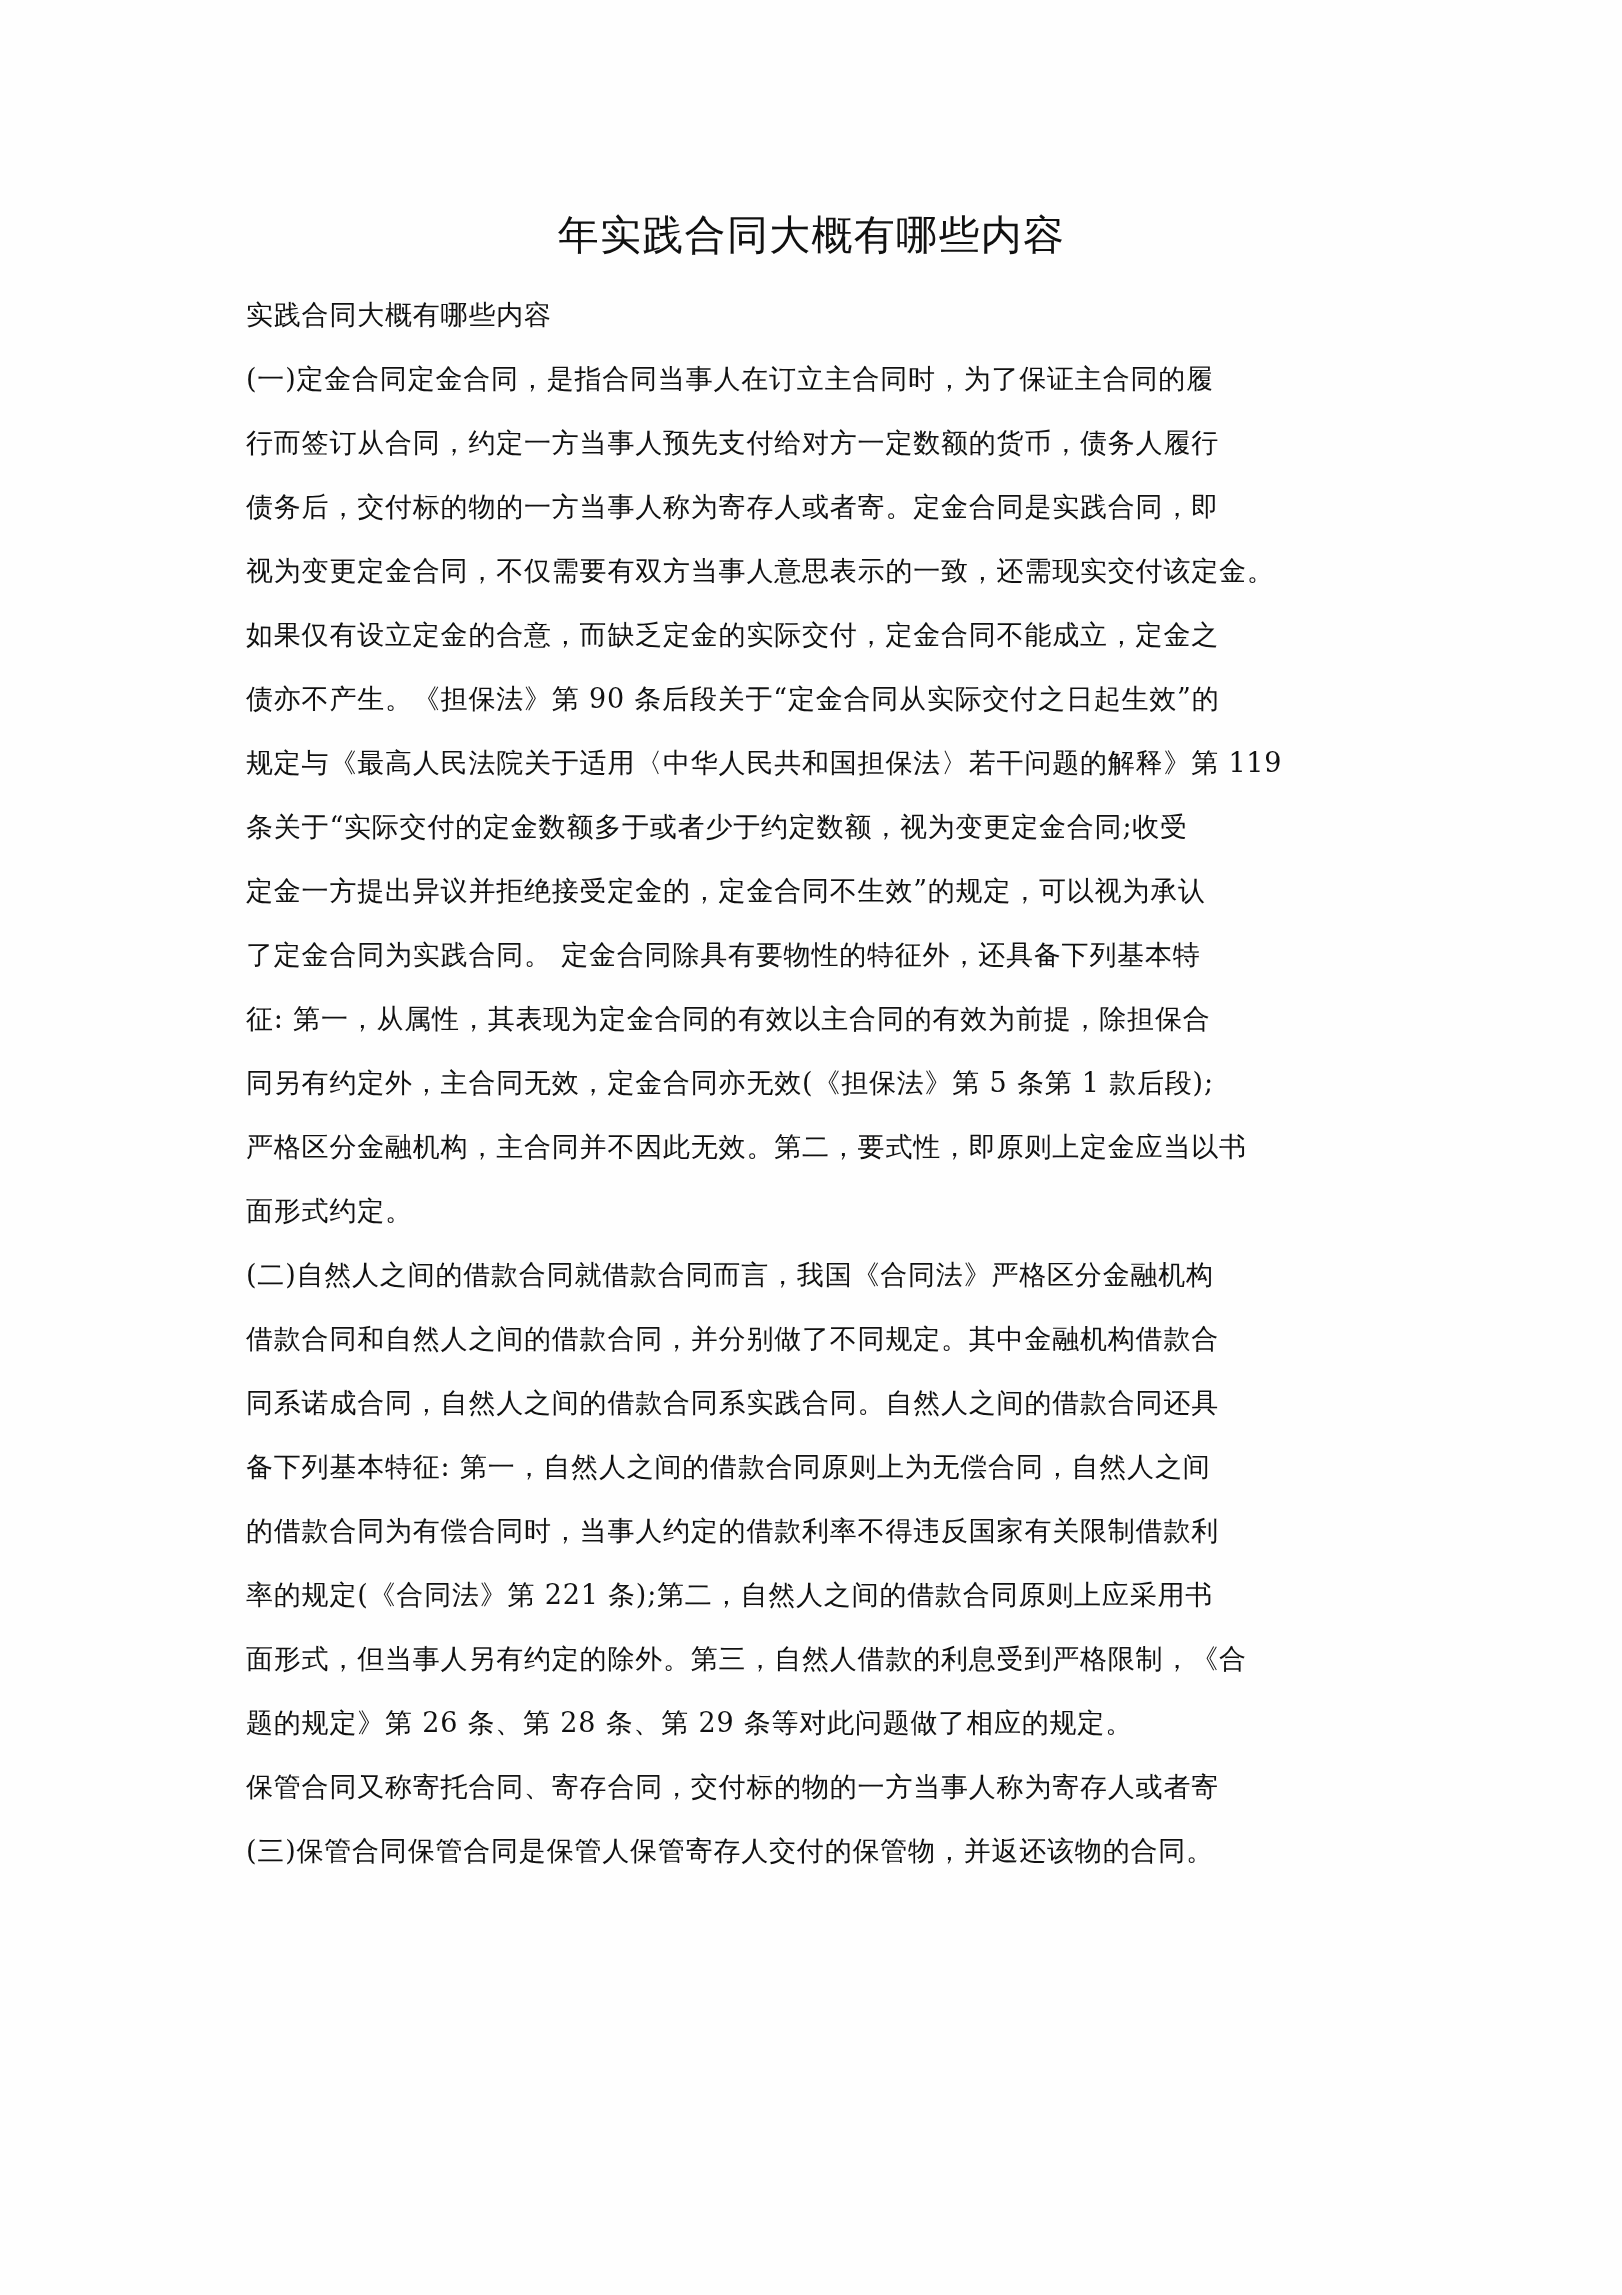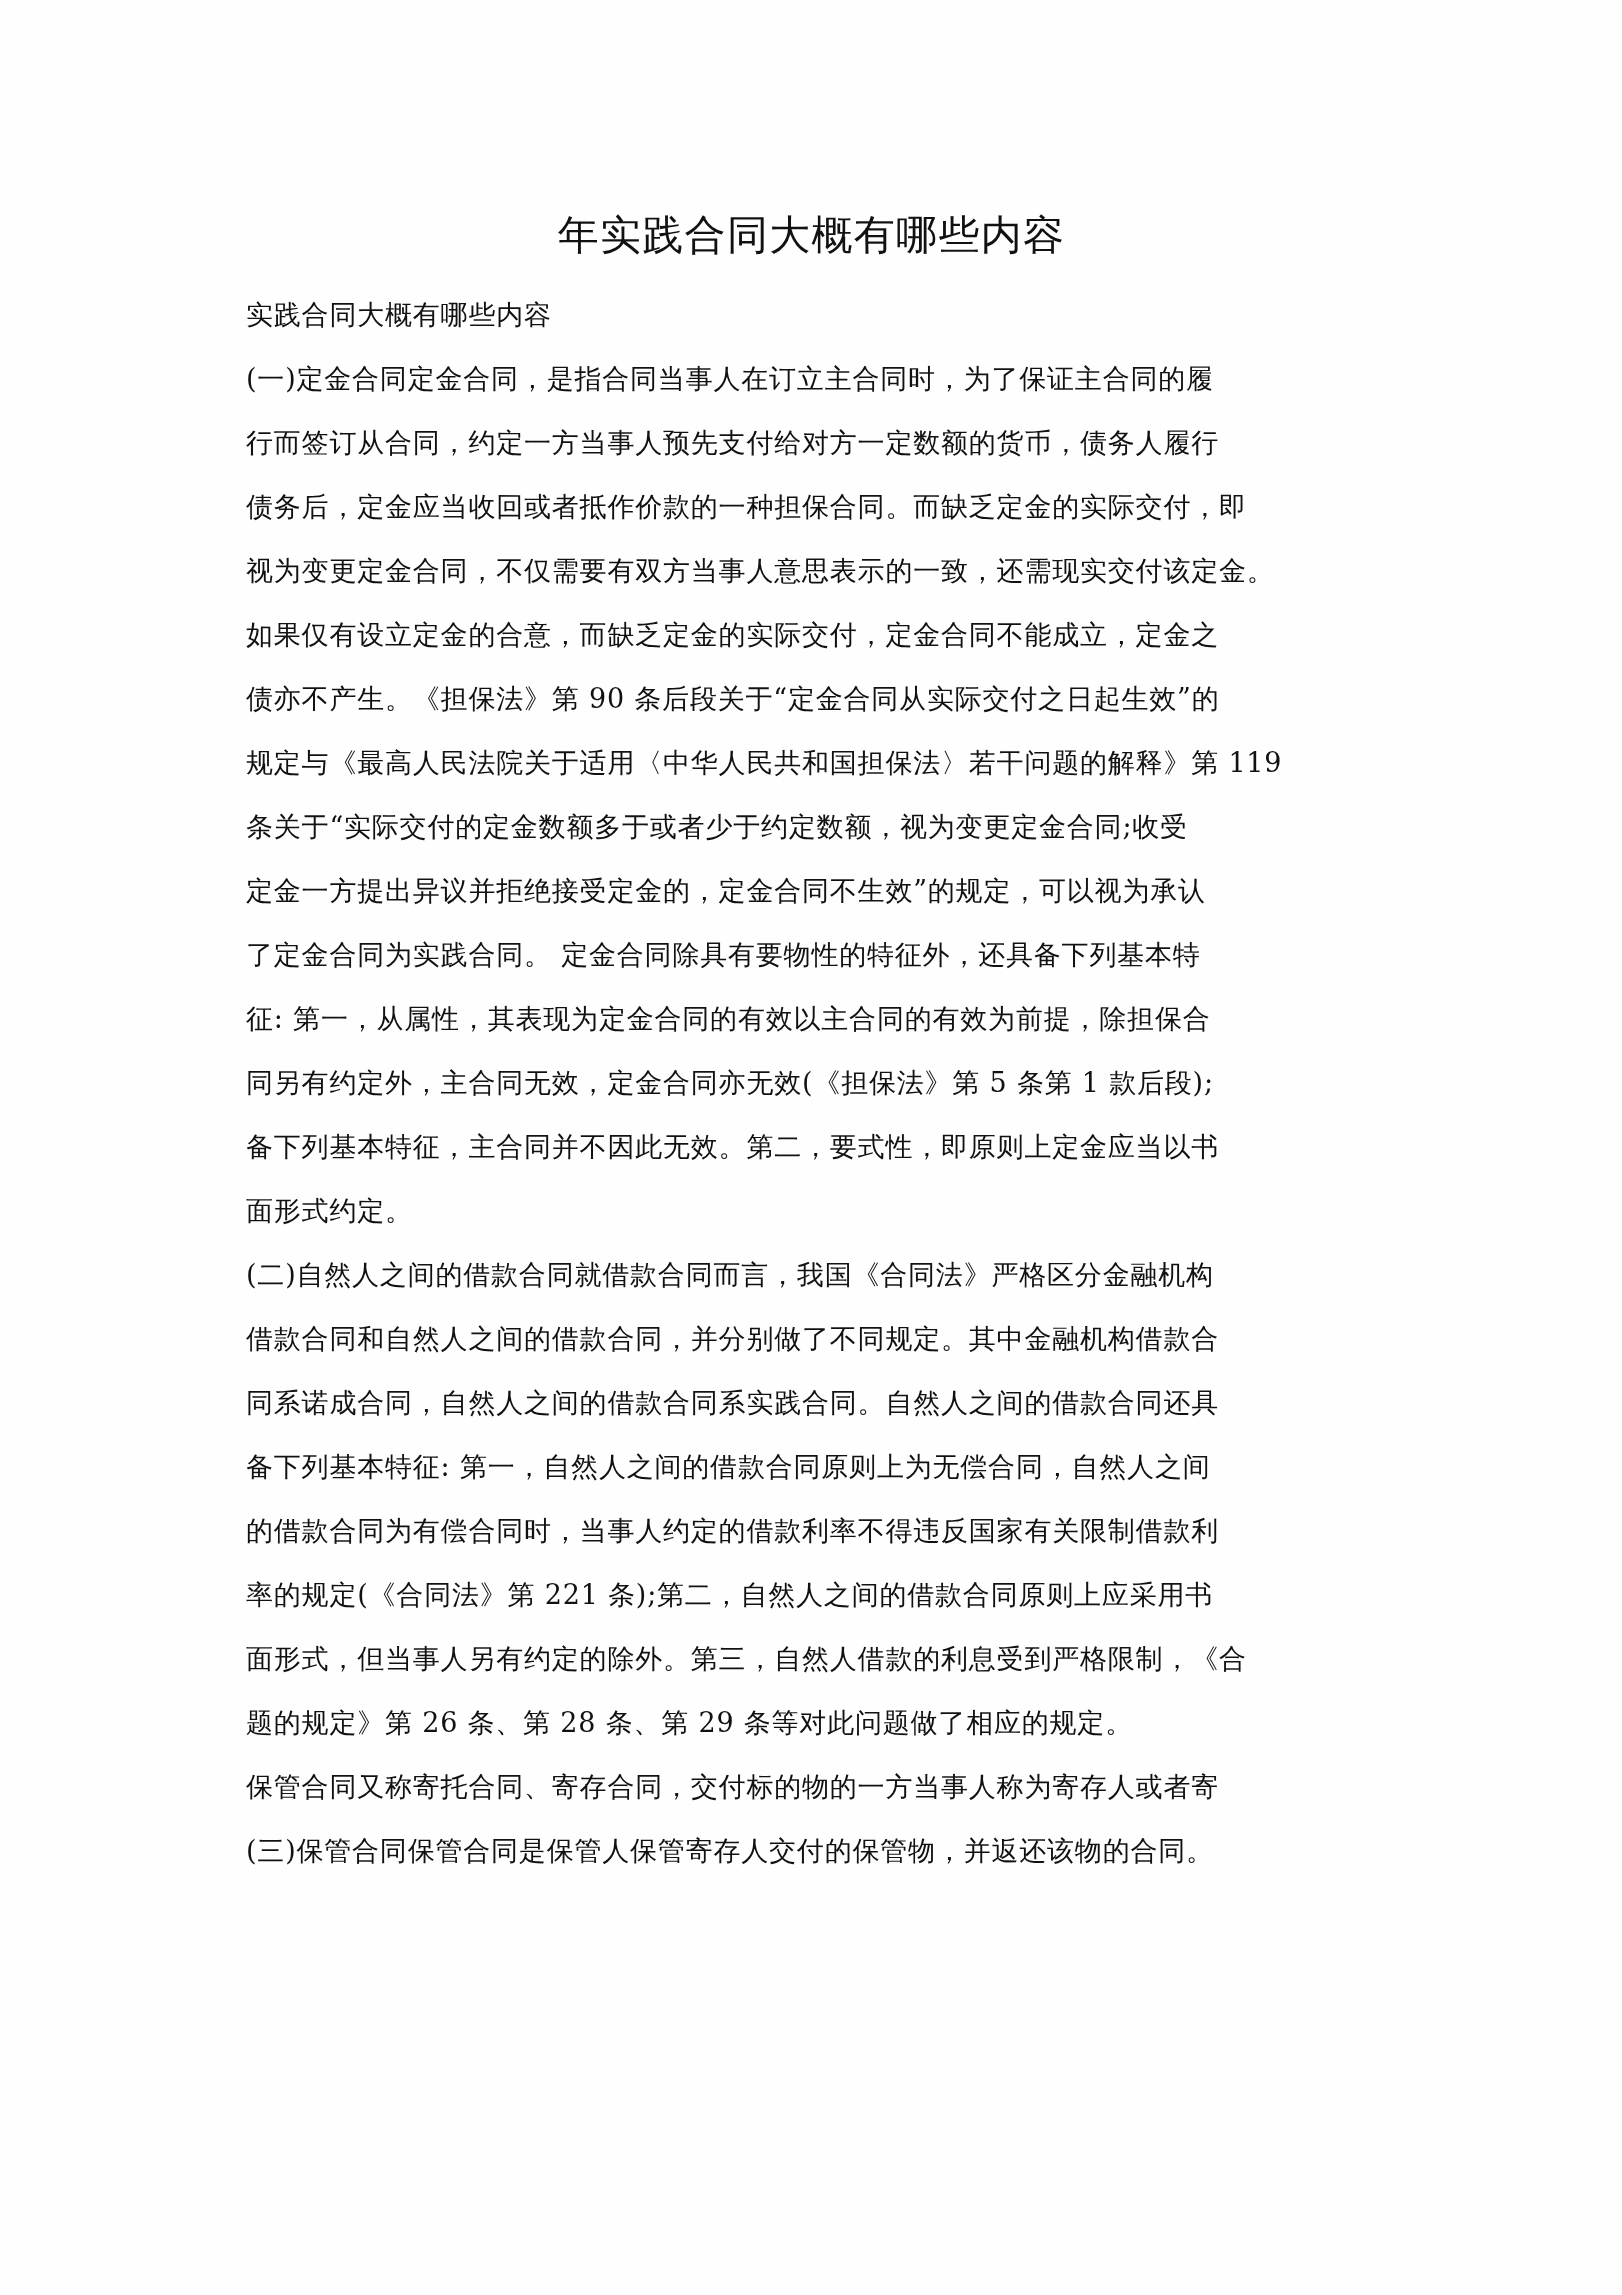--- a/index.html
+++ b/index.html
@@ -52,31 +52,31 @@
 </head>
 <body>
 
 <div class="page">
   <h1 class="title">年实践合同大概有哪些内容</h1>
 
   <div class="body">
     <span class="line">实践合同大概有哪些内容</span>
     <span class="line">(一)定金合同定金合同，是指合同当事人在订立主合同时，为了保证主合同的履</span>
     <span class="line">行而签订从合同，约定一方当事人预先支付给对方一定数额的货币，债务人履行</span>
-    <span class="line">债务后，定金应当收回或者抵作价款的一种担保合同。而缺乏定金的实际交付，即</span>
+    <span class="line">债务后，交付标的物的一方当事人称为寄存人或者寄。定金合同是实践合同，即</span>
     <span class="line">视为变更定金合同，不仅需要有双方当事人意思表示的一致，还需现实交付该定金。</span>
     <span class="line">如果仅有设立定金的合意，而缺乏定金的实际交付，定金合同不能成立，定金之</span>
     <span class="line">债亦不产生。《担保法》第 90 条后段关于“定金合同从实际交付之日起生效”的</span>
     <span class="line">规定与《最高人民法院关于适用〈中华人民共和国担保法〉若干问题的解释》第 119</span>
     <span class="line">条关于“实际交付的定金数额多于或者少于约定数额，视为变更定金合同;收受</span>
     <span class="line">定金一方提出异议并拒绝接受定金的，定金合同不生效”的规定，可以视为承认</span>
     <span class="line">了定金合同为实践合同。  定金合同除具有要物性的特征外，还具备下列基本特</span>
     <span class="line">征: 第一，从属性，其表现为定金合同的有效以主合同的有效为前提，除担保合</span>
     <span class="line">同另有约定外，主合同无效，定金合同亦无效(《担保法》第 5 条第 1 款后段);</span>
-    <span class="line">备下列基本特征，主合同并不因此无效。第二，要式性，即原则上定金应当以书</span>
+    <span class="line">严格区分金融机构，主合同并不因此无效。第二，要式性，即原则上定金应当以书</span>
     <span class="line">面形式约定。</span>
     <span class="line">(二)自然人之间的借款合同就借款合同而言，我国《合同法》严格区分金融机构</span>
     <span class="line">借款合同和自然人之间的借款合同，并分别做了不同规定。其中金融机构借款合</span>
     <span class="line">同系诺成合同，自然人之间的借款合同系实践合同。自然人之间的借款合同还具</span>
     <span class="line">备下列基本特征: 第一，自然人之间的借款合同原则上为无偿合同，自然人之间</span>
     <span class="line">的借款合同为有偿合同时，当事人约定的借款利率不得违反国家有关限制借款利</span>
     <span class="line">率的规定(《合同法》第 221 条);第二，自然人之间的借款合同原则上应采用书</span>
     <span class="line">面形式，但当事人另有约定的除外。第三，自然人借款的利息受到严格限制，《合</span>
     <span class="line">题的规定》第 26 条、第 28 条、第 29 条等对此问题做了相应的规定。</span>
     <span class="line">保管合同又称寄托合同、寄存合同，交付标的物的一方当事人称为寄存人或者寄</span>

